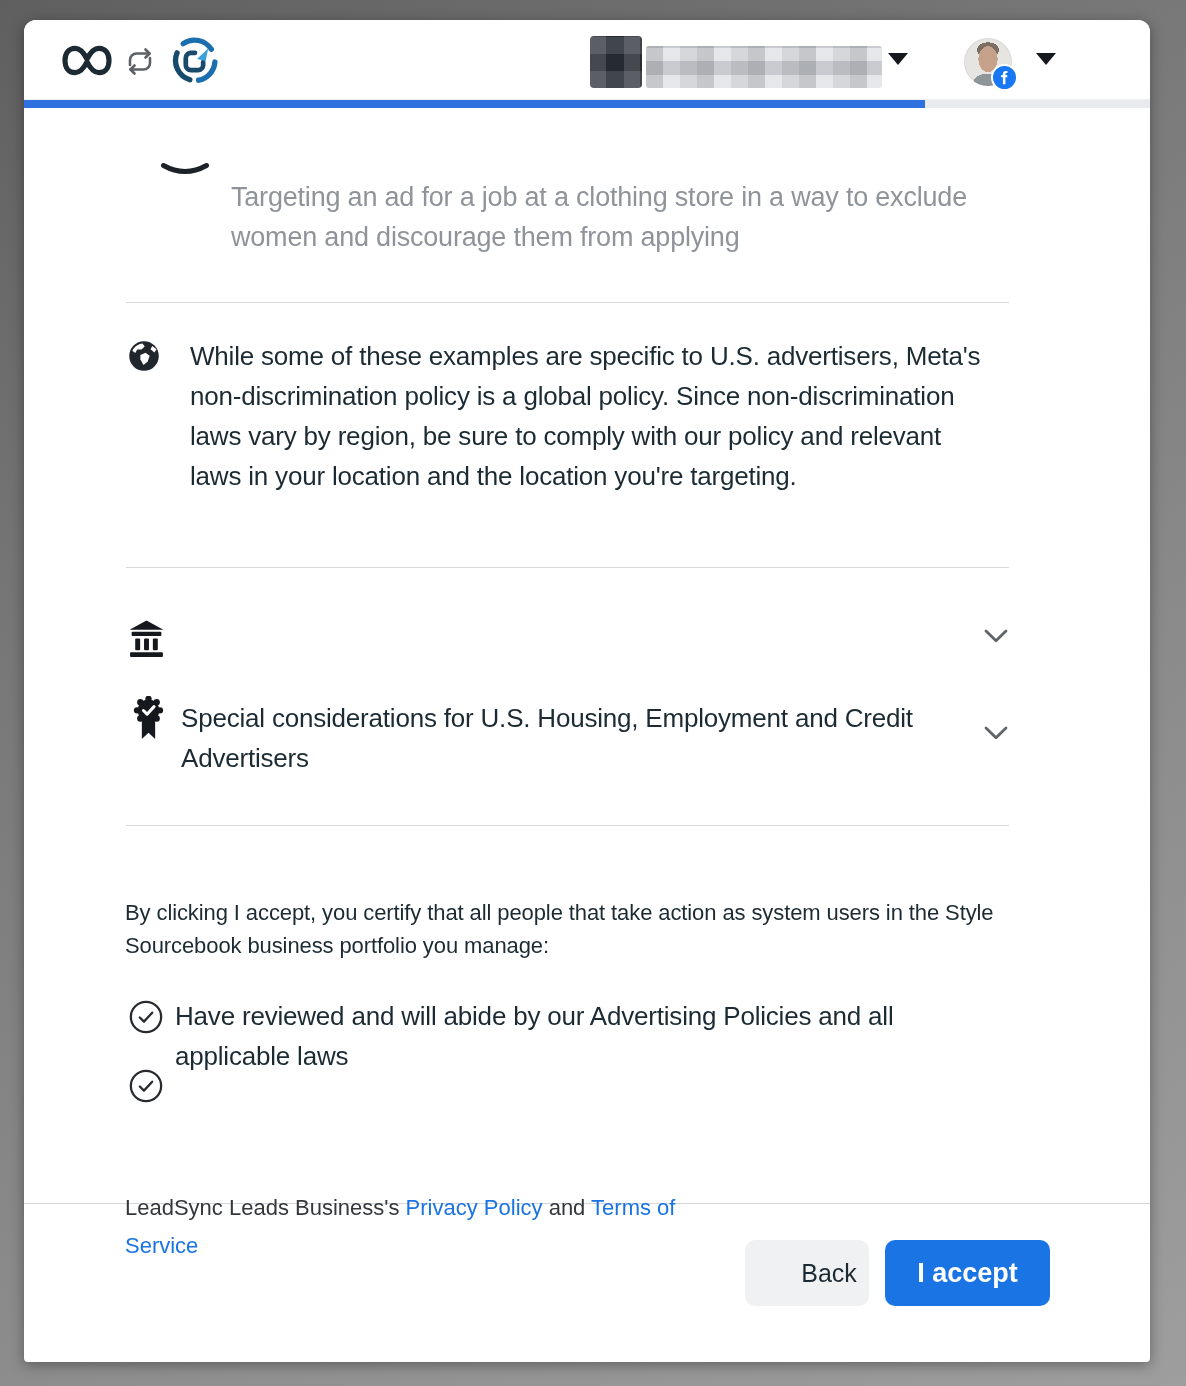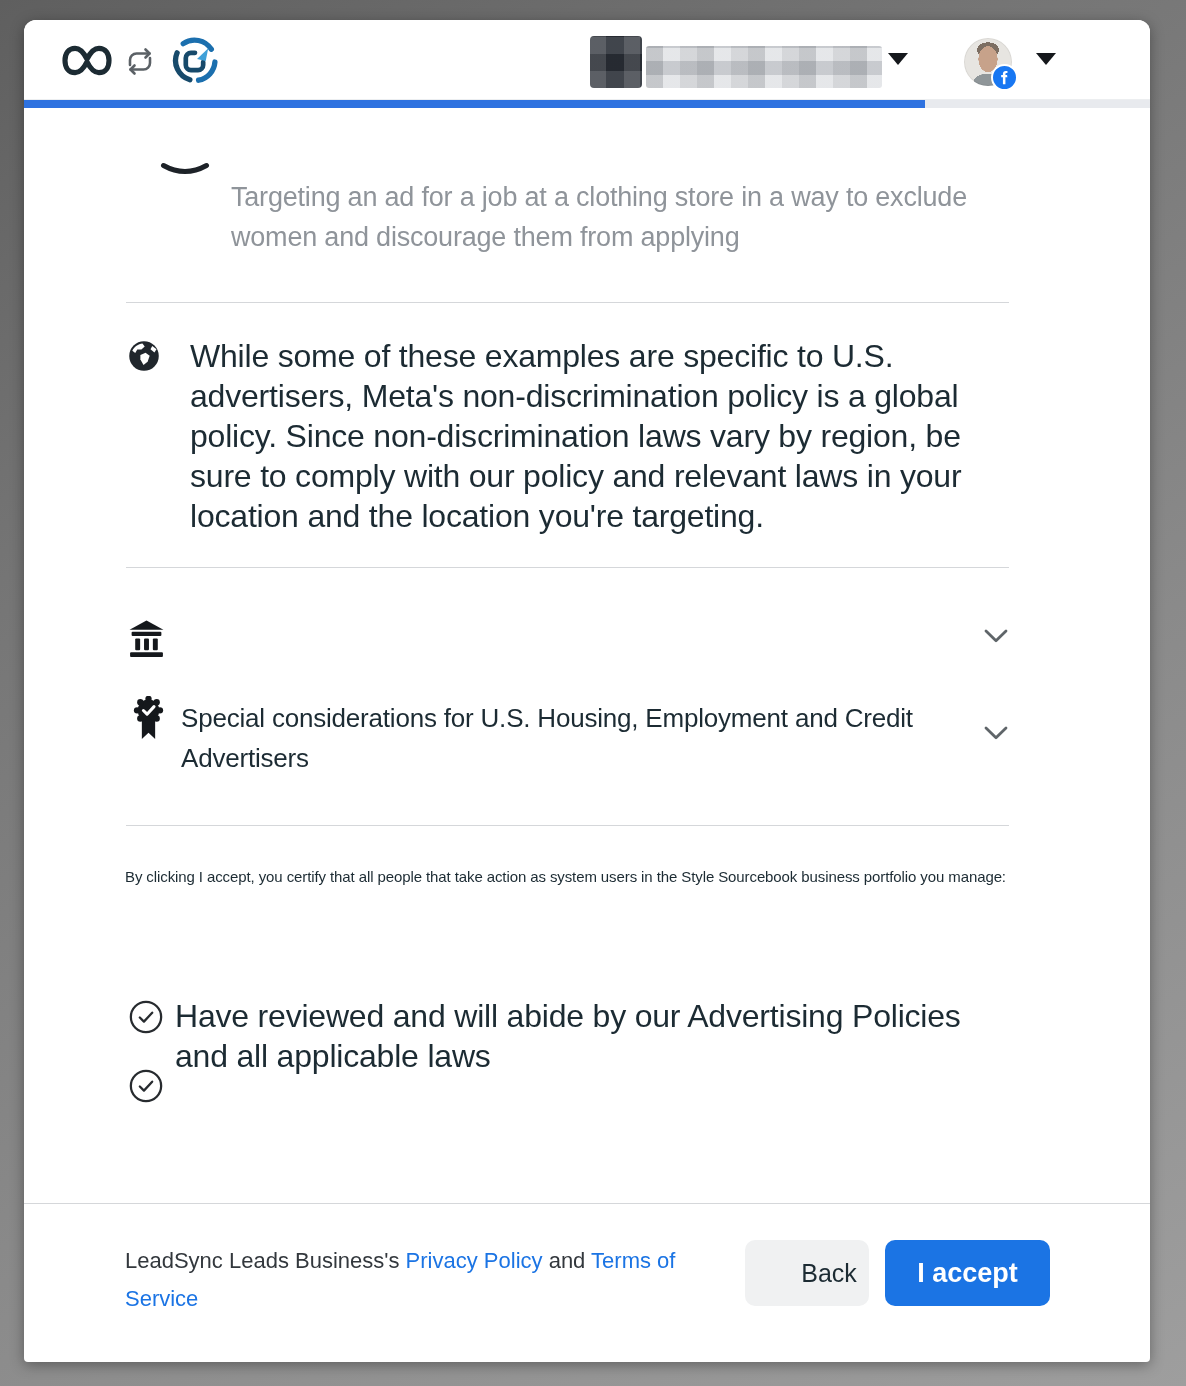--- a/index.html
+++ b/index.html
@@ -57,23 +57,23 @@
     position:absolute;right:-6px;bottom:-5px;width:27px;height:27px;border-radius:50%;
     background:#1877f2;border:2px solid #fff;display:flex;align-items:center;justify-content:center;
   }
 
   
   .progress-track{left:0;top:80px;width:100%;height:8px;background:#e8eaee;}
   .progress-fill{position:absolute;left:0;top:0;height:100%;background:var(--accent-blue);}
 
   
   .divider{height:1px;background:#d5d7da;}
-  .body-text{font-size:32px;line-height:40px;color:var(--text-dark);letter-spacing:-.2px;}
+  .body-text{font-size:26px;line-height:40px;color:var(--text-dark);letter-spacing:-.2px;}
   .gray-text{font-size:27px;line-height:40px;color:var(--text-gray);letter-spacing:-.2px;}
-  .small-text{font-size:15px;line-height:33px;color:var(--text-dark);letter-spacing:-.1px;}
+  .small-text{font-size:22px;line-height:33px;color:var(--text-dark);letter-spacing:-.1px;margin-top:36px;}
   .row-label{font-size:26px;line-height:40px;color:var(--text-dark);letter-spacing:-.2px;}
 
   
   .footer-text{font-size:22px;line-height:38px;color:#33383d;}
   .footer-text a{color:var(--link-blue);text-decoration:none;cursor:pointer;}
   .btn{display:flex;align-items:center;justify-content:center;border:none;border-radius:10px;cursor:pointer;font-family:"Liberation Sans",sans-serif;}
   .btn-back{left:721px;top:1220px;width:124px;height:66px;background:#f0f1f2;color:var(--text-dark);font-size:25px;padding-left:44px;}
   .btn-accept{left:861px;top:1220px;width:165px;height:66px;background:var(--link-blue);color:#fff;font-size:27px;font-weight:bold;}
 </style>
 </head>
@@ -205,20 +205,20 @@
     <span class="abs" style="left:0;top:4px;">
       <svg width="34" height="34" viewBox="0 0 33 33" fill="none" stroke="#272b2f" stroke-width="2.2">
         <circle cx="16.5" cy="16.5" r="14.7"></circle>
         <path d="M10.5 17 l4 4 L22.5 12.3" stroke-linecap="round" stroke-linejoin="round"></path>
       </svg>
     </span>
   </div>
 
   <div class="abs divider" style="left:0;top:1183px;width:1126px;"></div>
 
-  <div class="abs footer-text" style="left:101px;top:1222px;width:618px;">
+  <div class="abs footer-text" style="left:101px;top:1169px;width:618px;">
     <span>LeadSync Leads Business's </span><a>Privacy Policy</a><span> and </span><a>Terms of Service</a>
   </div>
 
   <button class="abs btn btn-back">Back</button>
   <button class="abs btn btn-accept">I accept</button>
 
 </div>
 
 </body></html>

